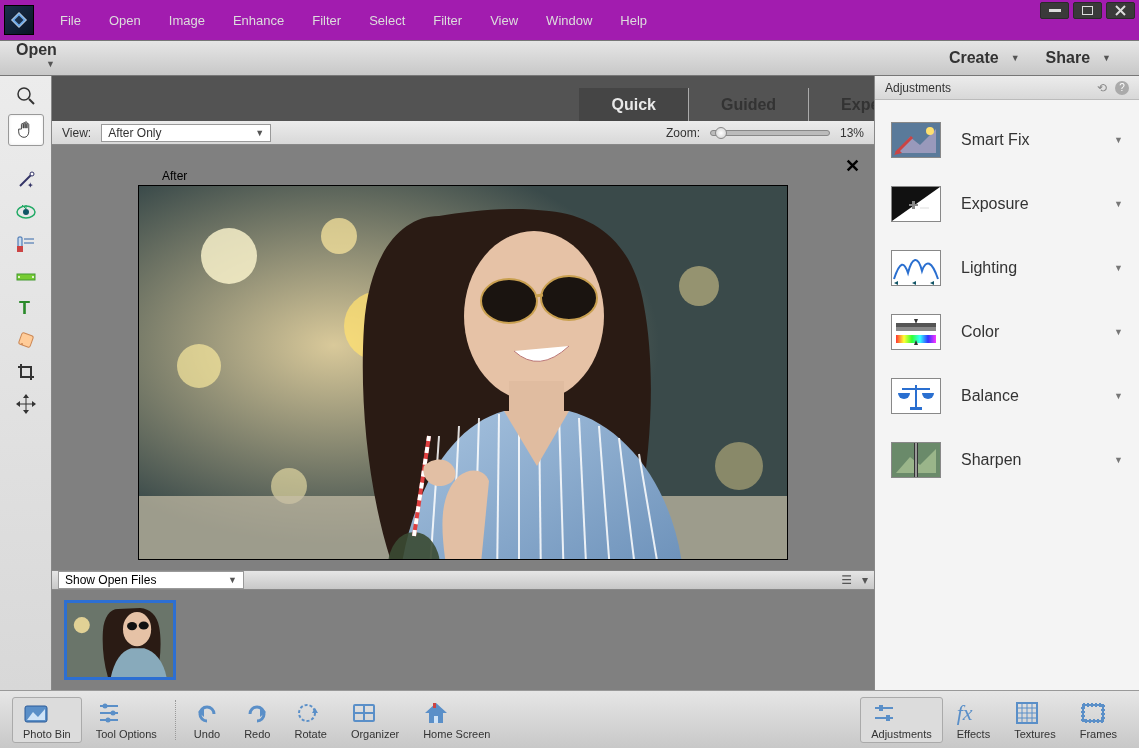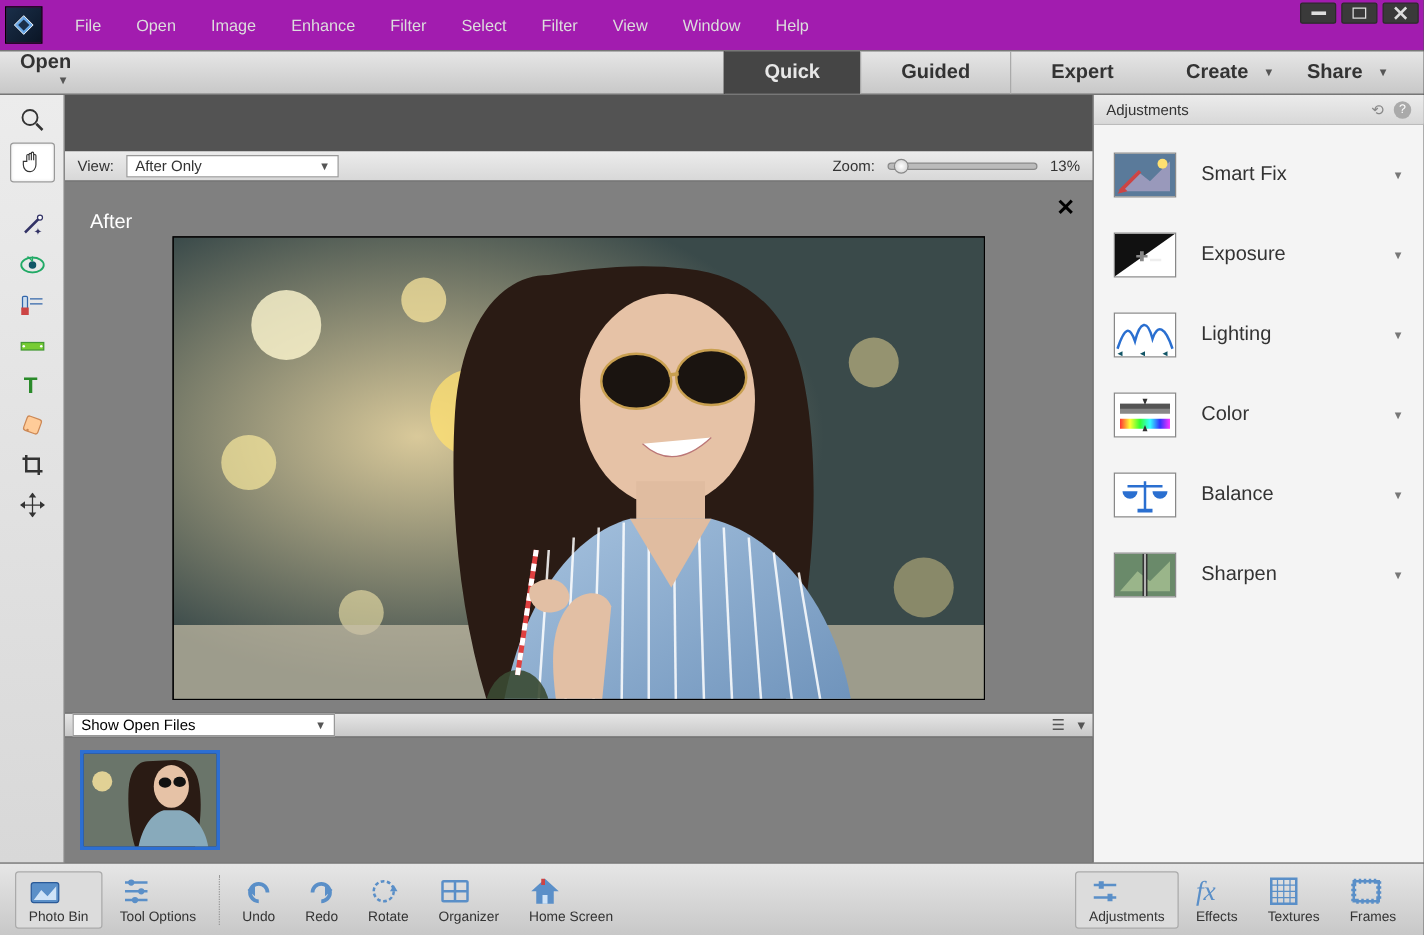--- a/index.html
+++ b/index.html
@@ -10,21 +10,21 @@
 .app-icon { width: 30px; height: 30px; background: linear-gradient(135deg,#1a2f4a,#0a1525); border: 1px solid #000; display: flex; align-items: center; justify-content: center; margin-right: 12px; }
 .app-icon svg { width: 18px; height: 18px; }
 .menu-item { color: #ddd; font-size: 13px; padding: 4px 14px; cursor: pointer; }
 .win-controls { position: absolute; top: 2px; right: 4px; display: flex; gap: 0; }
 .win-btn { width: 29px; height: 17px; background: #3a3a3a; border: 1px solid #2a2a2a; border-radius: 2px; margin-left: 4px; display: flex; align-items: center; justify-content: center; color: #ddd; font-size: 13px; cursor: pointer; }
 
 
 .workspace-bar { height: 36px; background: linear-gradient(#e6e6e6,#c8c8c8); border-top: 1px solid #777; border-bottom: 1px solid #777; display: flex; align-items: stretch; }
 .open-btn { padding: 0 16px; display: flex; align-items: center; font-size: 16px; font-weight: 600; color: #333; cursor: pointer; flex-direction: column; }
 .open-btn .caret { margin-left: 28px; font-size: 9px; color: #555; }
-.ws-tabs { margin-left: auto; display: flex; height: 100%; }
+.ws-tabs { margin-left: auto; display: flex; height: 100%; margin-top: 47px; }
 .ws-tab { padding: 0 32px; display: flex; align-items: center; font-size: 16px; font-weight: 600; color: #333; cursor: pointer; border-left: 1px solid #aaa; }
 .ws-tab.active { background: #454545; color: #e8e8e8; border-left-color: #454545; }
 .ws-right { display: flex; align-items: center; padding: 0 20px 0 0; gap: 10px; margin-left: 18px; }
 .ws-action { display: flex; align-items: center; font-size: 16px; font-weight: 600; color: #333; cursor: pointer; padding: 0 8px; }
 .ws-action .caret { margin-left: 12px; font-size: 9px; color: #555; }
 
 
 .main { flex: 1; display: flex; min-height: 0; }
 
 
@@ -37,21 +37,21 @@
 .center { flex: 1; display: flex; flex-direction: column; min-width: 0; position: relative; border-right: 1px solid #888; }
 .opts-bar { height: 24px; background: linear-gradient(#ececec,#d8d8d8); border-bottom: 1px solid #888; display: flex; align-items: center; padding: 0 10px; font-size: 12px; color: #333; gap: 10px; margin-top: 45px; }
 .dropdown { border: 1px solid #999; background: #fff; height: 18px; display: inline-flex; align-items: center; padding: 0 6px; gap: 18px; cursor: pointer; font-size: 12px; }
 .dropdown .caret { font-size: 9px; color: #555; }
 .zoom-group { margin-left: auto; display: flex; align-items: center; gap: 10px; }
 .slider { position: relative; width: 120px; height: 6px; background: #bbb; border: 1px solid #888; border-radius: 3px; }
 .slider-thumb { position: absolute; top: -4px; left: 4px; width: 12px; height: 12px; background: radial-gradient(#fff,#ccc); border: 1px solid #888; border-radius: 50%; }
 
 .canvas-area { flex: 1; background: #808080; position: relative; display: flex; flex-direction: column; align-items: center; padding: 24px 20px 10px; overflow: hidden; }
 .close-x { position: absolute; top: 10px; right: 14px; font-size: 18px; color: #000; font-weight: bold; cursor: pointer; }
-.after-label { font-size: 16px; color: #ffffff; align-self: flex-start; margin-bottom: 2px; }
+.after-label { font-size: 12px; color: #000000; align-self: flex-start; margin-left: 90px; margin-bottom: 2px; }
 .photo { width: 650px; height: 398px; border: 1px solid #000; background: #222; position: relative; overflow: hidden; }
 
 
 .bin-bar { height: 20px; background: linear-gradient(#e6e6e6,#c8c8c8); border-top: 1px solid #888; border-bottom: 1px solid #888; display: flex; align-items: center; padding: 0 6px; font-size: 12px; gap: 10px; }
 .bin-bar .spacer { margin-left: auto; display: flex; gap: 10px; color: #555; }
 .bin-bar .ic { cursor: pointer; }
 
 .photo-bin { height: 100px; background: #808080; display: flex; align-items: center; padding: 8px 12px; }
 .thumb { width: 112px; height: 80px; border: 3px solid #2d6fd2; background: #333; position: relative; overflow: hidden; }
 
@@ -289,21 +289,21 @@
           <path d="M310 398 C300 340 300 310 320 290 C330 282 345 282 350 295 L340 398 Z" fill="#e2bfa4"></path>
           <ellipse cx="275" cy="380" rx="26" ry="34" fill="#3a4a32" opacity=".9"></ellipse>
           <line x1="275" y1="350" x2="290" y2="250" stroke="#e04040" stroke-width="4"></line>
           <line x1="275" y1="350" x2="290" y2="250" stroke="#fff" stroke-width="4" stroke-dasharray="6 6"></line>
           <path d="M285 280 C295 270 310 272 315 282 C320 292 312 300 300 300 C290 300 282 290 285 280 Z" fill="#e2bfa4"></path>
         </svg>
       </div>
     </div>
 
     <div class="bin-bar">
-      <div class="dropdown" style="width:210px">
+      <div class="dropdown" style="width:186px">
         <span>Show Open Files</span>
         <span class="caret" style="margin-left:auto">▼</span>
       </div>
       <div class="spacer">
         <span class="ic">☰</span>
         <span class="ic">▾</span>
       </div>
     </div>
 
     <div class="photo-bin">

